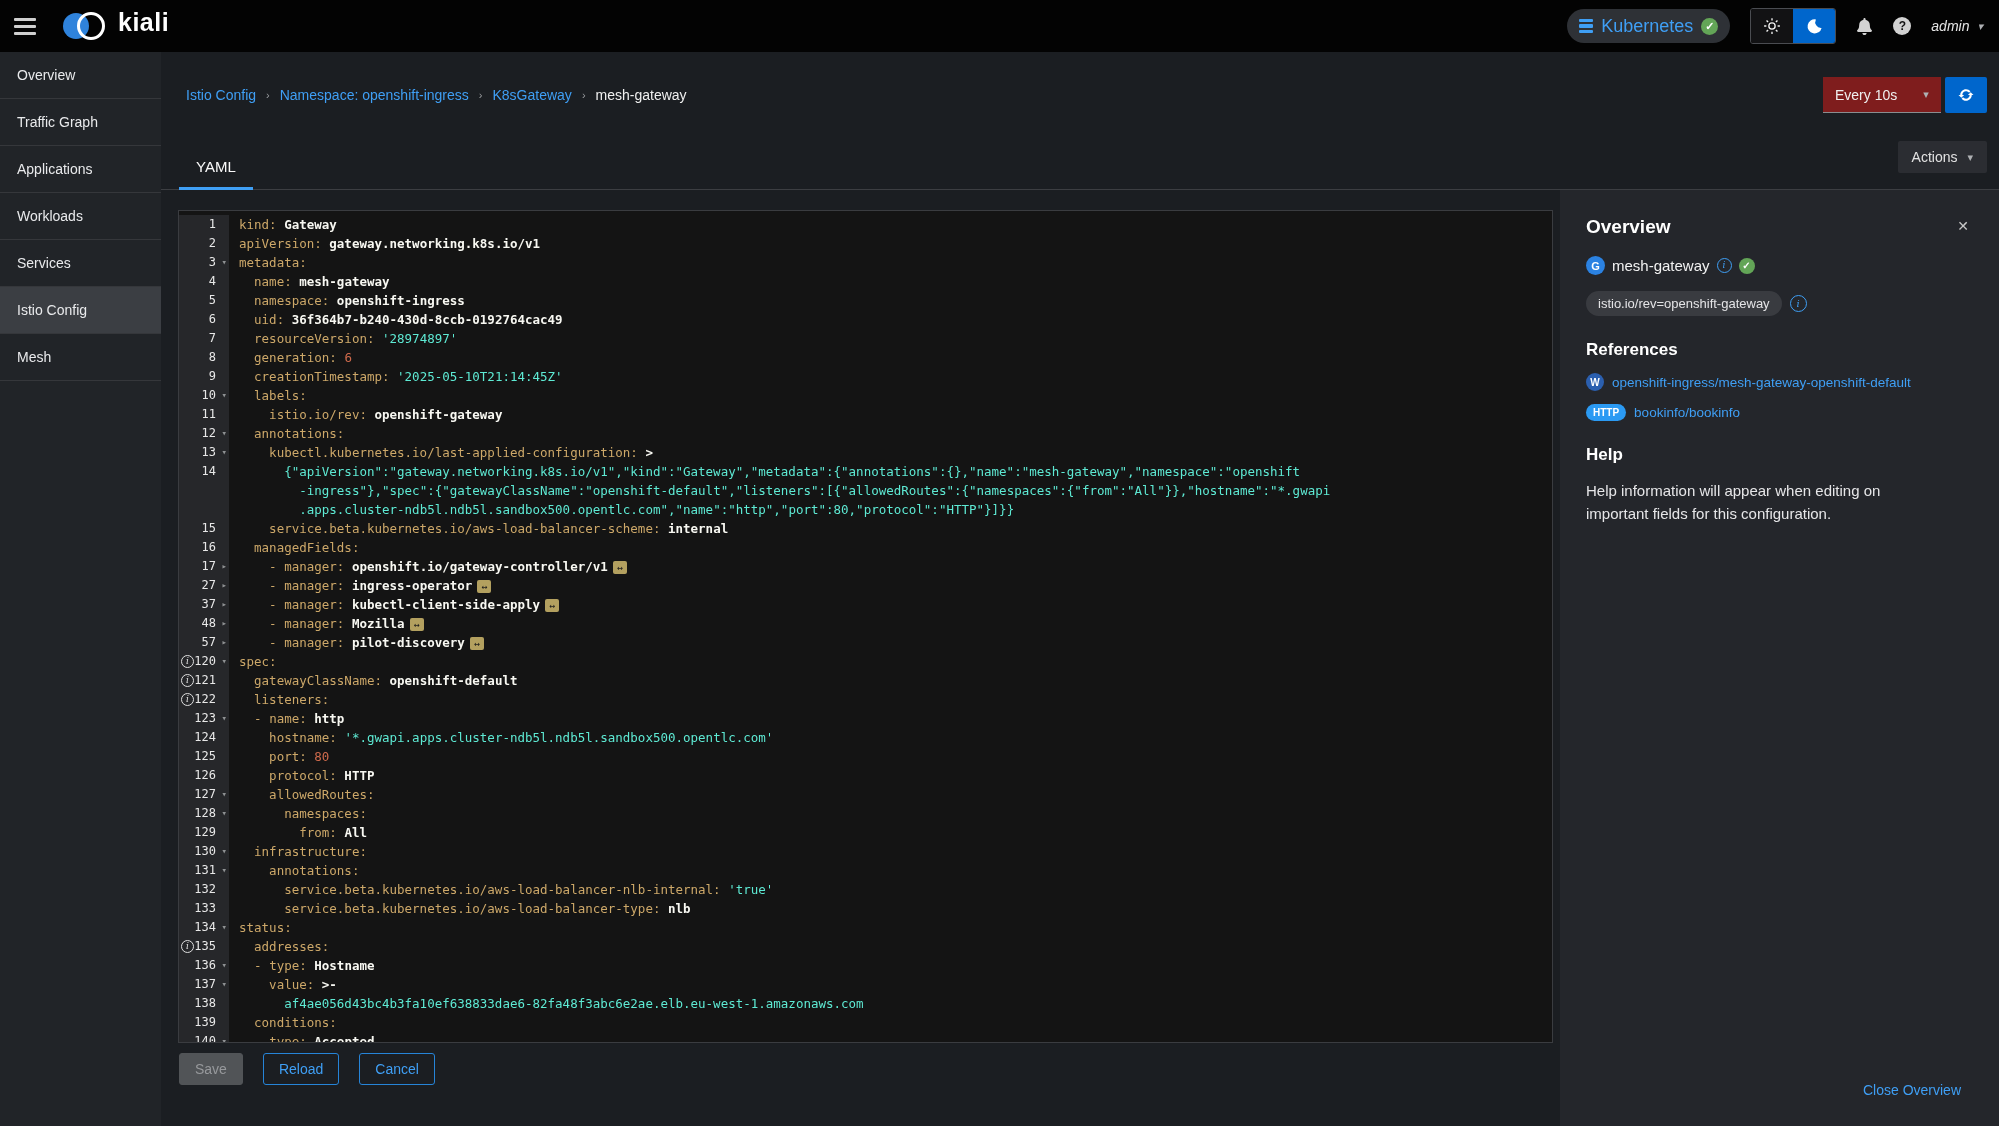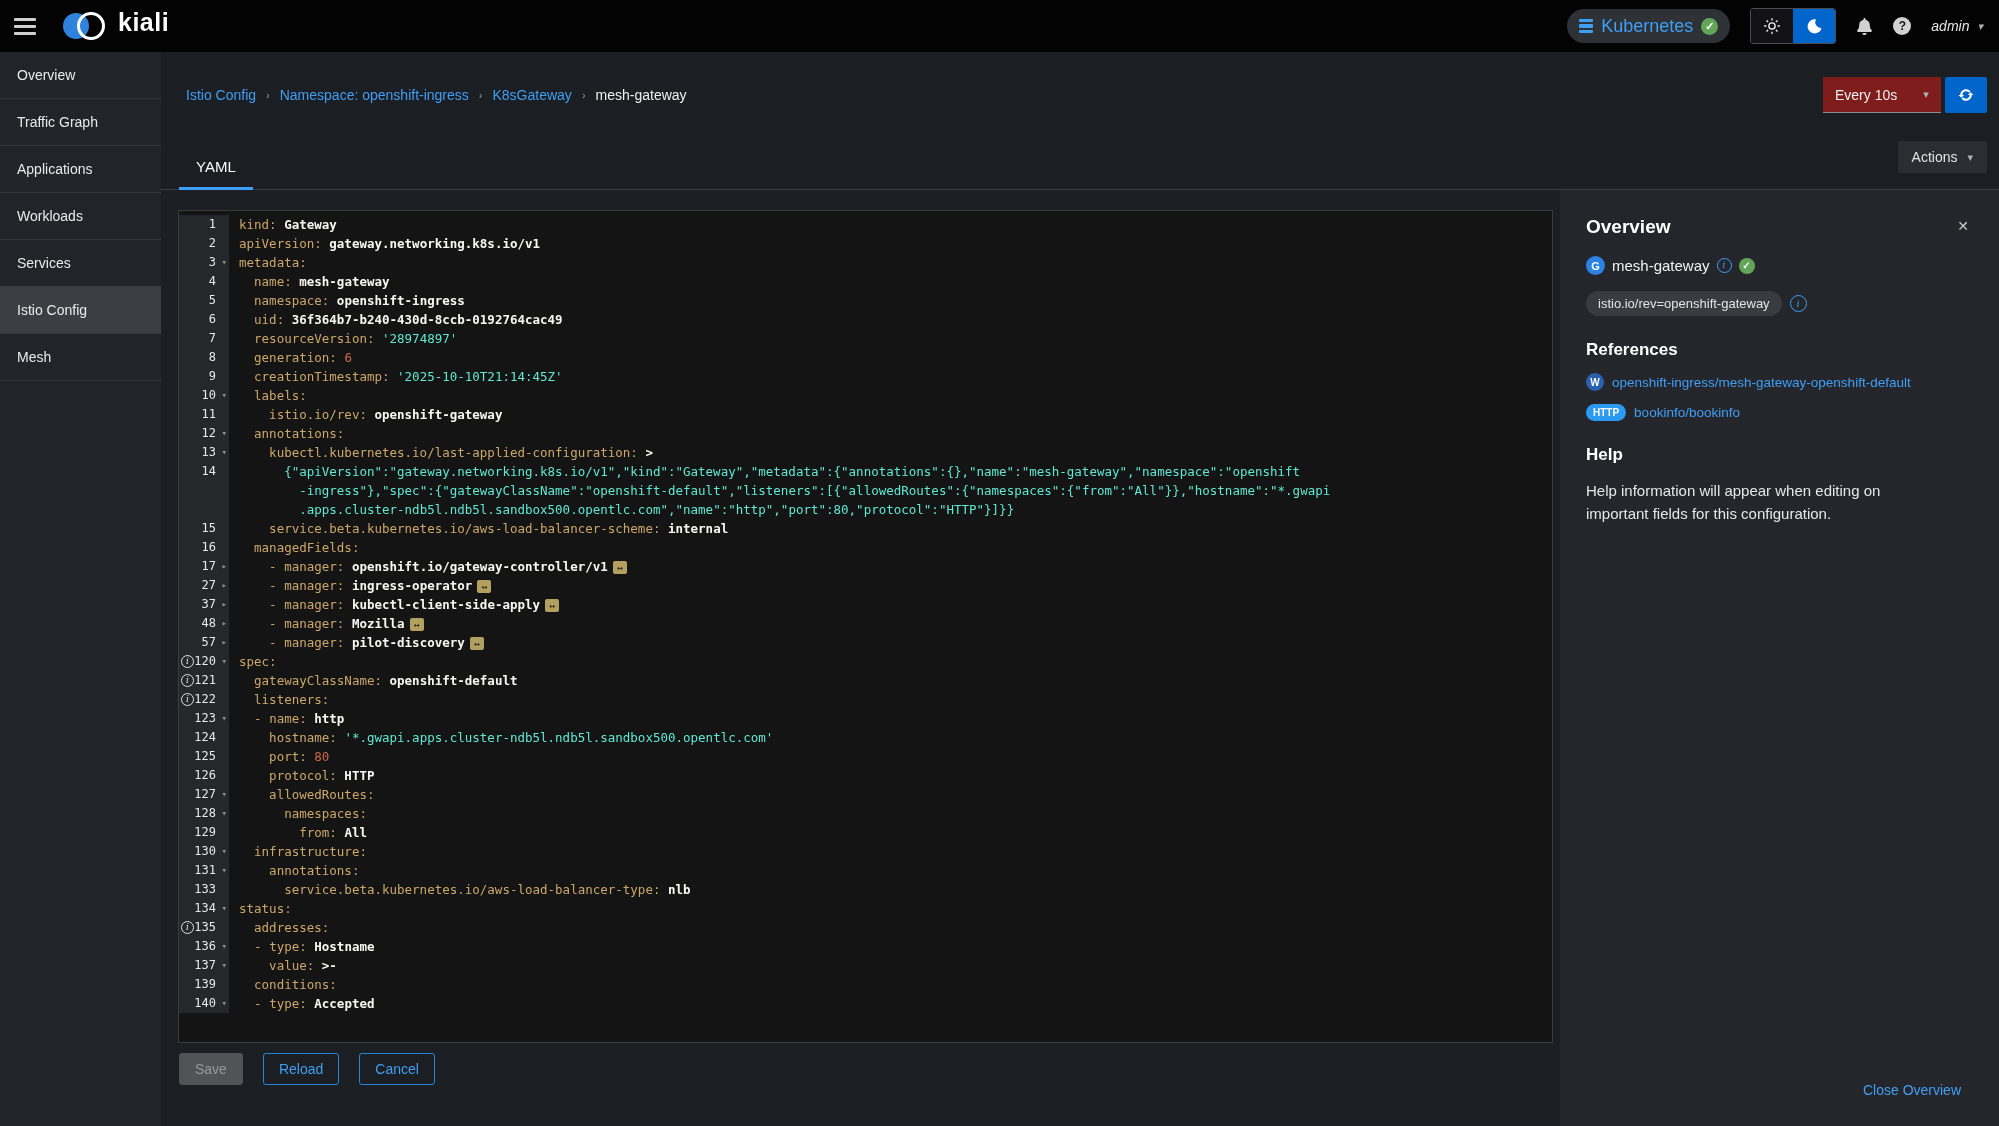--- a/index.html
+++ b/index.html
@@ -277,21 +277,21 @@
                 <div class="ed-row">
                   <div class="ed-gutter">
                     <span class="gut-num">8</span>
                   </div>
                   <div class="ed-code"><span class="c-p">  </span><span class="c-k">generation:</span><span class="c-p"> </span><span class="c-n">6</span></div>
                 </div>
                 <div class="ed-row">
                   <div class="ed-gutter">
                     <span class="gut-num">9</span>
                   </div>
-                  <div class="ed-code"><span class="c-p">  </span><span class="c-k">creationTimestamp:</span><span class="c-p"> </span><span class="c-s">'2025-10-10T21:14:45Z'</span></div>
+                  <div class="ed-code"><span class="c-p">  </span><span class="c-k">creationTimestamp:</span><span class="c-p"> </span><span class="c-s">'2025-05-10T21:14:45Z'</span></div>
                 </div>
                 <div class="ed-row">
                   <div class="ed-gutter">
                     <span class="gut-num">10</span>
                     <span class="gut-fold">▾</span>
                   </div>
                   <div class="ed-code"><span class="c-p">  </span><span class="c-k">labels:</span></div>
                 </div>
                 <div class="ed-row">
                   <div class="ed-gutter">
@@ -454,20 +454,26 @@
                 </div>
                 <div class="ed-row">
                   <div class="ed-gutter">
                     <span class="gut-num">131</span>
                     <span class="gut-fold">▾</span>
                   </div>
                   <div class="ed-code"><span class="c-p">    </span><span class="c-k">annotations:</span></div>
                 </div>
                 <div class="ed-row">
                   <div class="ed-gutter">
+                    <span class="gut-num">132</span>
+                  </div>
+                  <div class="ed-code"><span class="c-p">      </span><span class="c-k">service.beta.kubernetes.io/aws-load-balancer-nlb-internal:</span><span class="c-p"> </span><span class="c-s">'true'</span></div>
+                </div>
+                <div class="ed-row">
+                  <div class="ed-gutter">
                     <span class="gut-num">133</span>
                   </div>
                   <div class="ed-code"><span class="c-p">      </span><span class="c-k">service.beta.kubernetes.io/aws-load-balancer-type:</span><span class="c-v"> nlb</span></div>
                 </div>
                 <div class="ed-row">
                   <div class="ed-gutter">
                     <span class="gut-num">134</span>
                     <span class="gut-fold">▾</span>
                   </div>
                   <div class="ed-code"><span class="c-k">status:</span></div>
@@ -485,20 +491,26 @@
                     <span class="gut-fold">▾</span>
                   </div>
                   <div class="ed-code"><span class="c-p">  </span><span class="c-k">- </span><span class="c-k">type:</span><span class="c-v"> Hostname</span></div>
                 </div>
                 <div class="ed-row">
                   <div class="ed-gutter">
                     <span class="gut-num">137</span>
                     <span class="gut-fold">▾</span>
                   </div>
                   <div class="ed-code"><span class="c-p">    </span><span class="c-k">value:</span><span class="c-v"> &gt;-</span></div>
+                </div>
+                <div class="ed-row">
+                  <div class="ed-gutter">
+                    <span class="gut-num">138</span>
+                  </div>
+                  <div class="ed-code"><span class="c-p">      </span><span class="c-s">af4ae056d43bc4b3fa10ef638833dae6-82fa48f3abc6e2ae.elb.eu-west-1.amazonaws.com</span></div>
                 </div>
                 <div class="ed-row">
                   <div class="ed-gutter">
                     <span class="gut-num">139</span>
                   </div>
                   <div class="ed-code"><span class="c-p">  </span><span class="c-k">conditions:</span></div>
                 </div>
                 <div class="ed-row">
                   <div class="ed-gutter">
                     <span class="gut-num">140</span>

